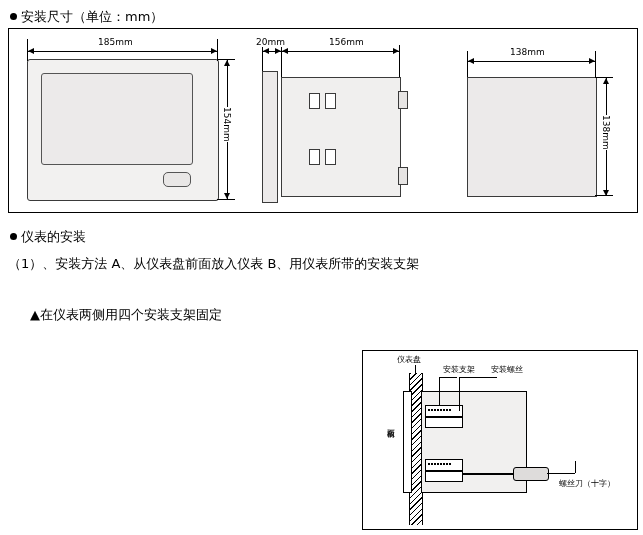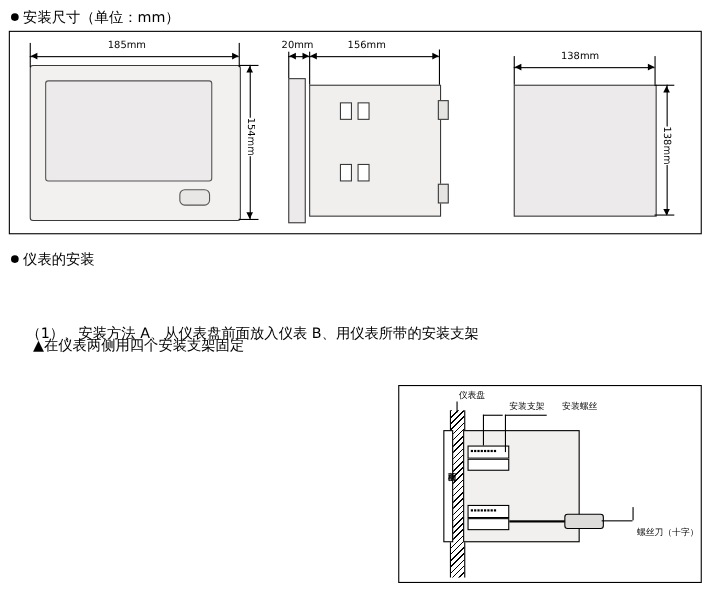--- a/index.html
+++ b/index.html
@@ -171,21 +171,20 @@
     width: 274px;
     height: 178px;
     border: 1px solid #000;
     background: #ffffff;
   }
   .inst-label {
     position: absolute;
     font-size: 8px;
     line-height: 10px;
     white-space: nowrap;
-    margin-left: 20px;
   }
   .inst-label.vert {
     writing-mode: vertical-rl;
     text-orientation: upright;
     letter-spacing: 0px;
   }
   .hatch {
     position: absolute;
     background:
       repeating-linear-gradient(135deg,
@@ -278,21 +277,21 @@
     <div class="tick-v" style="left:272px; top:16px; height:32px;"></div>
     <div class="dim-h" style="left:253px; top:22px; width:19px;"></div>
     <div class="arrow arrow-left" style="left:254px; top:19px;"></div>
     <div class="arrow arrow-right" style="left:266px; top:19px;"></div>
     <div class="dim-label" style="left:246px; top:8px;">20mm</div>
 
     <div class="tick-v" style="left:390px; top:16px; height:32px;"></div>
     <div class="dim-h" style="left:272px; top:22px; width:118px;"></div>
     <div class="arrow arrow-left" style="left:273px; top:19px;"></div>
     <div class="arrow arrow-right" style="left:384px; top:19px;"></div>
-    <div class="dim-label" style="left:306px; top:8px;">156mm</div>
+    <div class="dim-label" style="left:319px; top:8px;">156mm</div>
 
     <div class="rear-box" style="left:458px; top:48px; width:128px; height:118px;"></div>
 
     <div class="tick-v" style="left:458px; top:22px; height:26px;"></div>
     <div class="tick-v" style="left:586px; top:22px; height:26px;"></div>
     <div class="dim-h" style="left:458px; top:32px; width:128px;"></div>
     <div class="arrow arrow-left" style="left:459px; top:29px;"></div>
     <div class="arrow arrow-right" style="left:580px; top:29px;"></div>
     <div class="dim-label" style="left:500px; top:18px;">138mm</div>
 
@@ -301,21 +300,21 @@
     <div class="dim-v" style="left:597px; top:48px; height:118px;"></div>
     <div class="arrow arrow-up" style="left:594px; top:49px;"></div>
     <div class="arrow arrow-down" style="left:594px; top:161px;"></div>
     <div class="dim-label vert" style="left:591px; top:86px;">138mm</div>
   </div>
 
   <div class="bullet-head" style="left:10px; top:228px;">
     <span class="bullet-dot"></span><span>仪表的安装</span>
   </div>
 
-  <div class="body-line" style="left:24px; top:254px;margin-top:40px;">（1）、安装方法 A、从仪表盘前面放入仪表 B、用仪表所带的安装支架</div>
+  <div class="body-line" style="left:8px; top:254px;">（1）、安装方法 A、从仪表盘前面放入仪表 B、用仪表所带的安装支架</div>
   <div class="body-line" style="left:30px; top:305px;">▲在仪表两侧用四个安装支架固定</div>
 
   <div id="install-figure">
 
     <div class="hatch" style="left:46px; top:22px; width:12px; height:152px;"></div>
 
     <div class="inst-body" style="left:58px; top:40px; width:104px; height:100px;"></div>
 
     <div class="inst-body" style="left:40px; top:40px; width:7px; height:100px; background:#ffffff;"></div>
 

